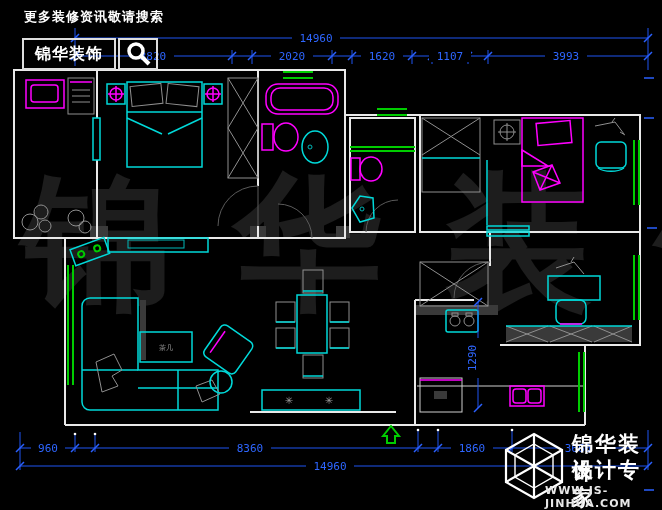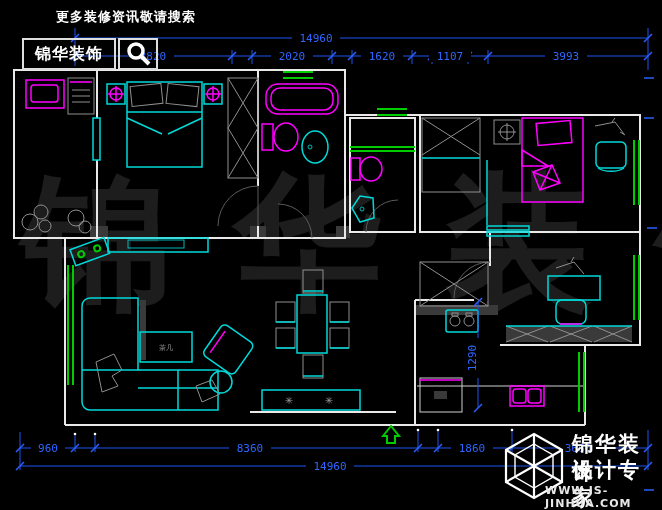--- a/index.html
+++ b/index.html
@@ -21,21 +21,21 @@
   .gray{stroke:#8f8f8f;stroke-width:1;fill:none;}
   .dkgray{stroke:#5a5a5a;stroke-width:1;fill:none;}
   .dim{stroke:#1f55f2;stroke-width:1;fill:none;}
   .dimtick{stroke:#2a60ff;stroke-width:1.5;fill:none;}
   .dimtext{fill:#2e66ff;font-family:"DejaVu Sans Mono",monospace;font-size:11px;text-anchor:middle;}
   .labelbg{fill:#000;stroke:none;}
   .tinytext{fill:#9a9a9a;font-family:"DejaVu Sans",sans-serif;font-size:7px;text-anchor:middle;}
   .star{fill:#9a9a9a;font-size:10px;text-anchor:middle;font-family:"DejaVu Sans",sans-serif;}
   
   #tagline{position:absolute;left:24px;top:8px;color:#fff;font-size:13px;font-weight:bold;
-           letter-spacing:1px;margin-left:32px;}
+           letter-spacing:1px;}
   #brandbox{position:absolute;left:22px;top:38px;width:90px;height:28px;border:2px solid #dedede;
             color:#fff;font-size:16px;font-weight:bold;text-align:center;line-height:28px;
             letter-spacing:1px;background:transparent;}
   #searchbox{position:absolute;left:118px;top:38px;width:36px;height:28px;border:2px solid #dedede;
              background:transparent;}
   
   #footerlogo{position:absolute;left:500px;top:428px;width:162px;height:80px;color:#fff;}
   #fl-name{position:absolute;left:72px;top:2px;font-size:21px;font-weight:bold;letter-spacing:2px;}
   #fl-sub{position:absolute;left:72px;top:28px;font-size:21px;font-weight:bold;letter-spacing:2px;}
   #fl-url{position:absolute;left:45px;top:56px;font-size:11px;font-weight:bold;letter-spacing:1px;color:#e8e8e8;}

